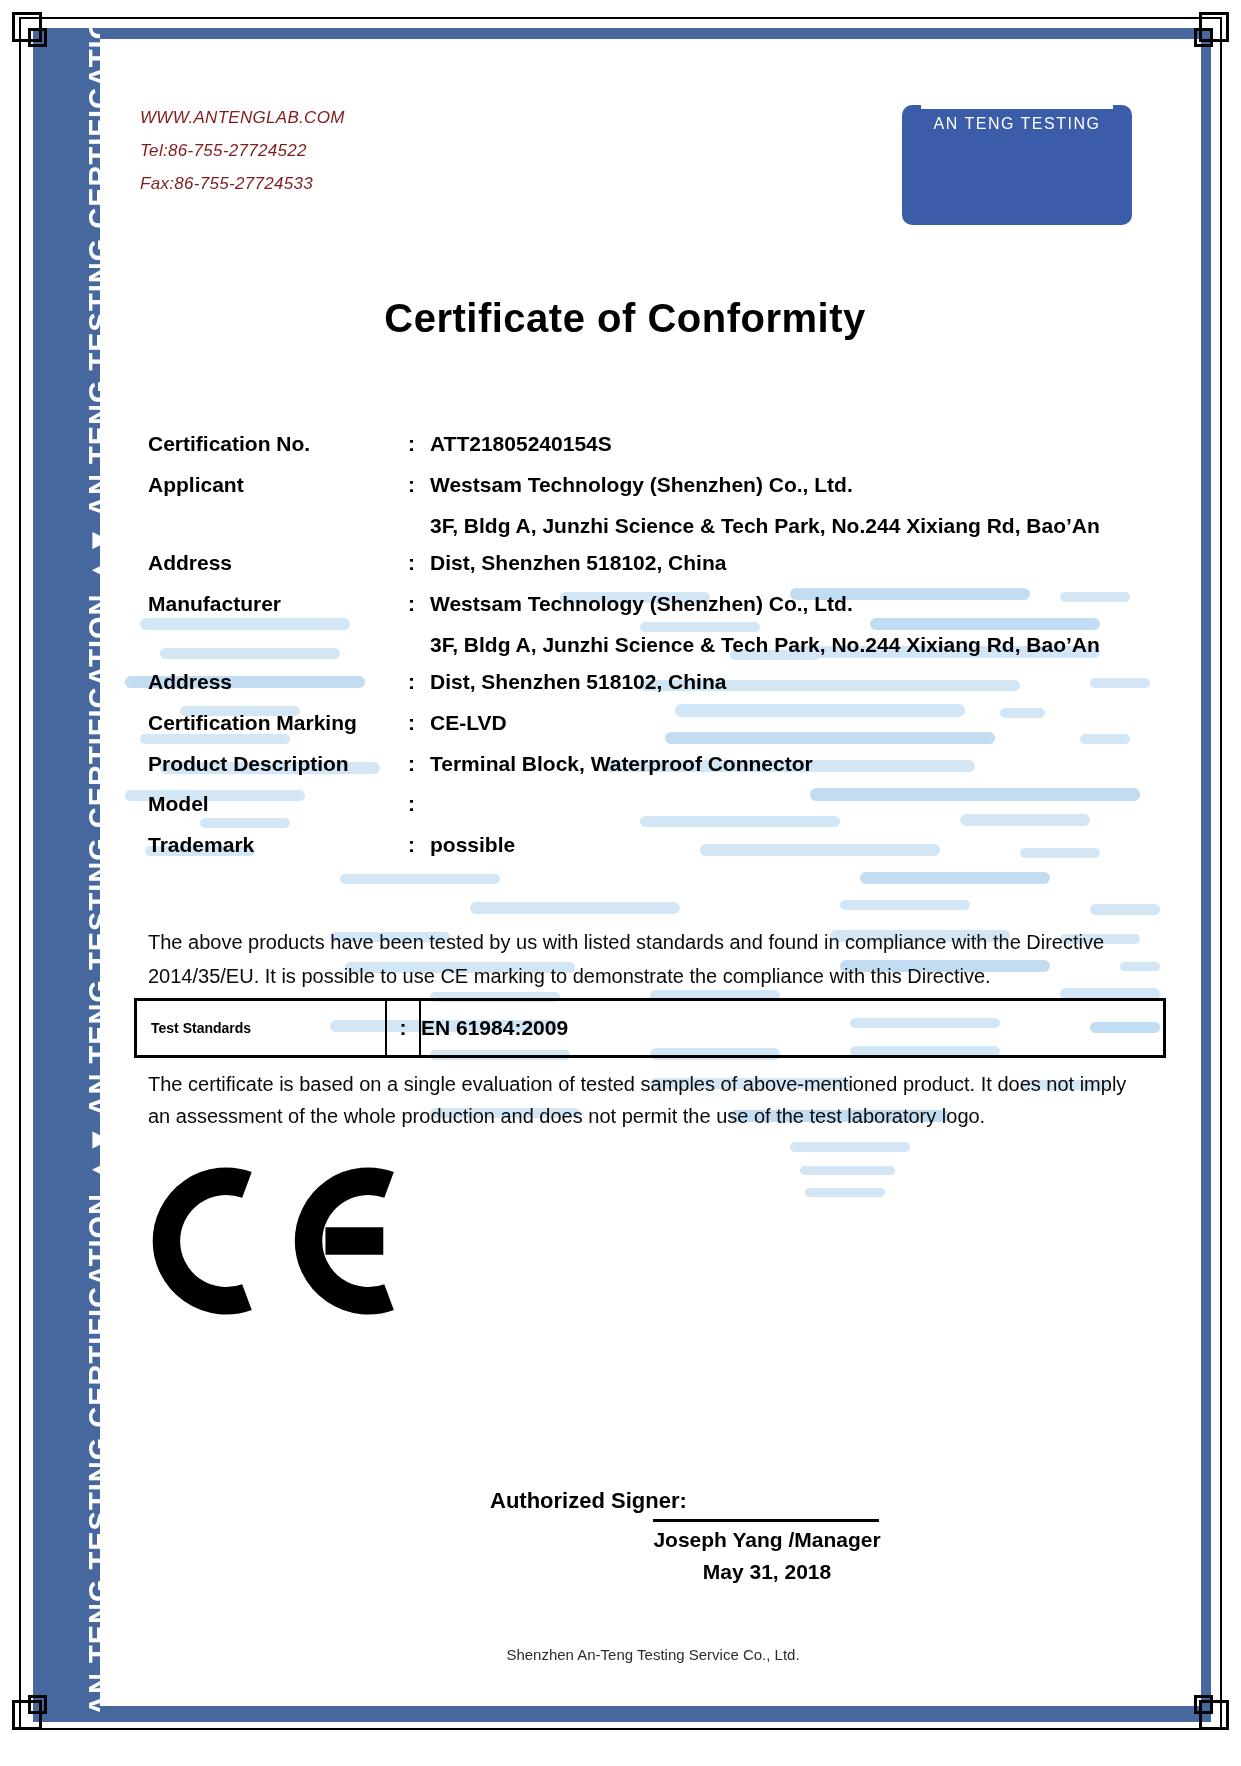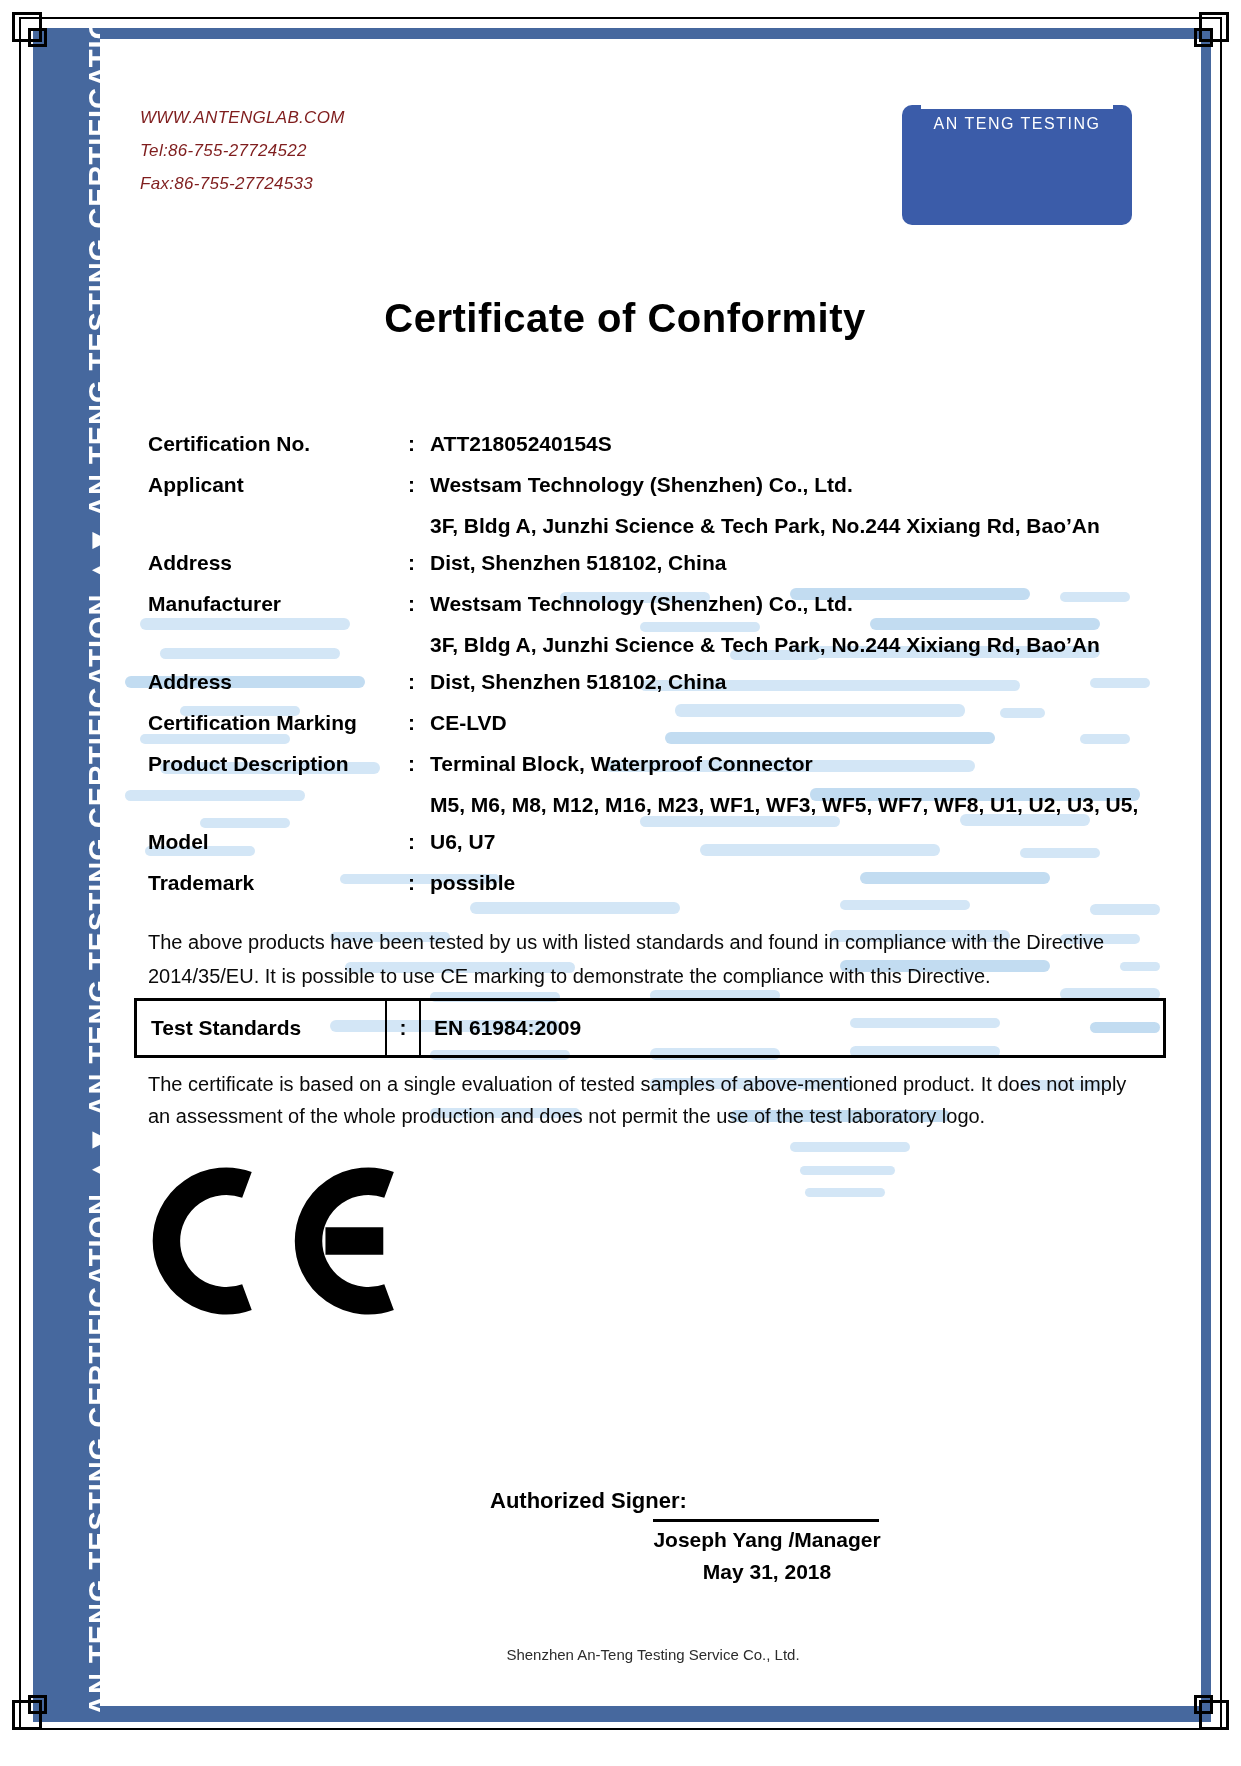--- a/index.html
+++ b/index.html
@@ -50,25 +50,25 @@
   .flabel { width:260px; flex:0 0 260px; font-weight:bold; font-size:21px; line-height:36px; }
   .fcolon { width:22px; flex:0 0 22px; font-weight:bold; font-size:21px; line-height:36px; }
   .fvalue { max-width:718px; font-weight:bold; font-size:21px; line-height:37px; }
 
   .para { position:absolute; font-size:20px; color:#0a0a0a; line-height:34px; }
   .para1 { left:148px; top:925px; width:960px; }
   .para2 { left:148px; top:1068px; width:990px; line-height:32px; }
 
   .tsbox { position:absolute; left:134px; top:998px; width:1032px; height:60px;
            border:3px solid #000; display:flex; align-items:center; }
-  .ts-label { width:248px; flex:0 0 248px; padding-left:14px; font-weight:bold; font-size:21px; }
+  .ts-label { width:248px; flex:0 0 248px; padding-left:14px; font-weight:bold; font-size:14px; }
   .ts-colon-cell { width:36px; flex:0 0 36px; text-align:center; font-weight:bold; font-size:21px;
                    border-left:2px solid #000; border-right:2px solid #000;
                    height:100%; line-height:54px; }
-  .ts-value { padding-left:13px; font-weight:bold; font-size:21px; }
+  .ts-value { font-weight:bold; font-size:21px; }
 
   .ce-mark { position:absolute; left:152px; top:1164px; }
 
   .signer { position:absolute; left:490px; top:1488px; }
   .signer-label { font-weight:bold; font-size:22px; }
   .sig-line { position:absolute; left:653px; top:1519px; width:226px; height:3px; background:#000; }
   .sig-name { position:absolute; left:627px; top:1528px; width:280px; text-align:center;
               font-weight:bold; font-size:21px; }
   .sig-date { position:absolute; left:627px; top:1560px; width:280px; text-align:center;
               font-weight:bold; font-size:21px; }
@@ -205,21 +205,20 @@
         <div class="fvalue">CE-LVD</div>
       </div>
       <div class="frow">
         <div class="flabel">Product Description</div>
         <div class="fcolon">:</div>
         <div class="fvalue">Terminal Block, Waterproof Connector</div>
       </div>
       <div class="frow">
         <div class="flabel">Model</div>
         <div class="fcolon">:</div>
-        <div class="fvalue">M5, M6, M8, M12, M16, M23, WF1, WF3, WF5, WF7, WF8, U1, U2, U3, U5, U6, U7</div>
       </div>
       <div class="frow">
         <div class="flabel">Trademark</div>
         <div class="fcolon">:</div>
         <div class="fvalue">possible</div>
       </div>
     </div>
 
     <div class="para para1">The above products have been tested by us with listed standards and found in compliance with the Directive 2014/35/EU. It is possible to use CE marking to demonstrate the compliance with this Directive.</div>
 

